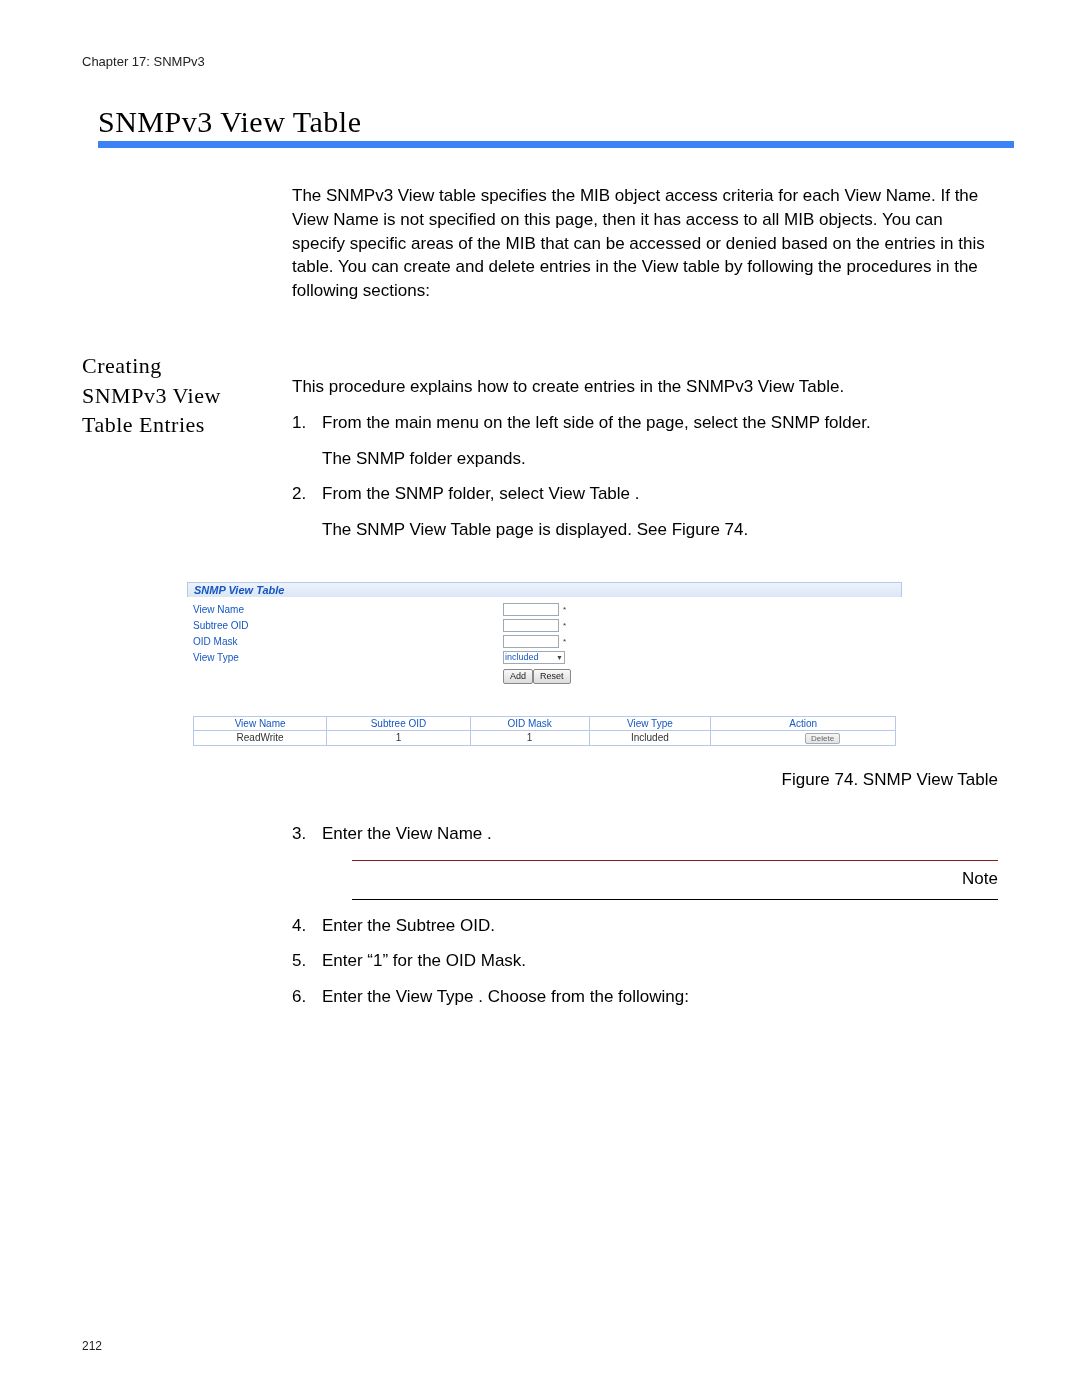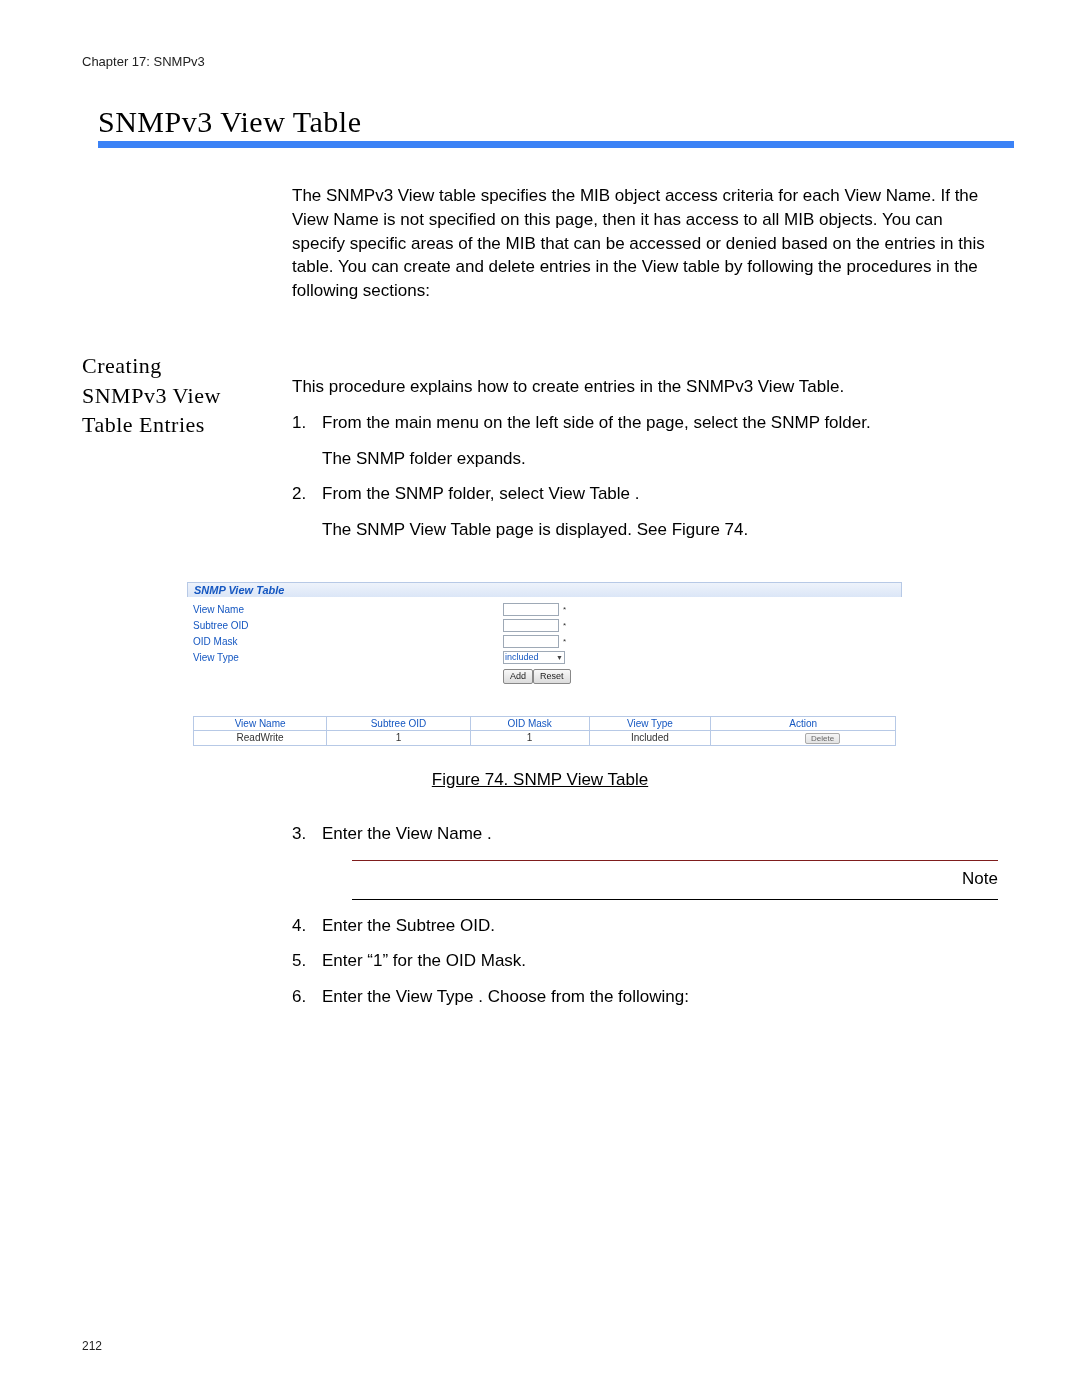--- a/index.html
+++ b/index.html
@@ -207,24 +207,23 @@
     line-height: 10px;
     border: 1px solid #aaa;
     background: linear-gradient(#f5f5f5,#e3e3e3);
     border-radius: 2px;
     color: #666;
     cursor: default;
     margin-left: 39px;
   }
 
   .fig-cap {
-    text-align: center;
+    text-align: right;
     font-size: 17px;
     margin: 12px 0 20px 0;
-    text-decoration: underline;
   }
 
   
   .note-block {
     margin: 14px 0 14px 30px;
     border-top: 1px solid #7f1d1d;
     border-bottom: 1px solid #000;
     padding: 4px 0 6px 0;
     text-align: right;
   }

